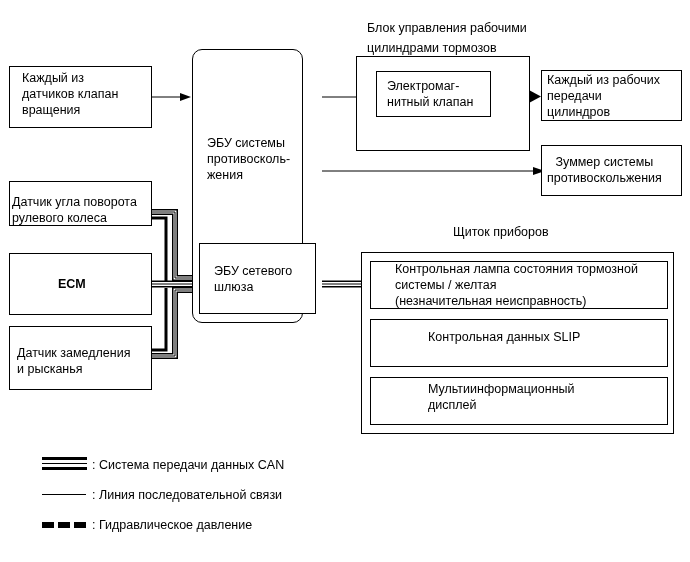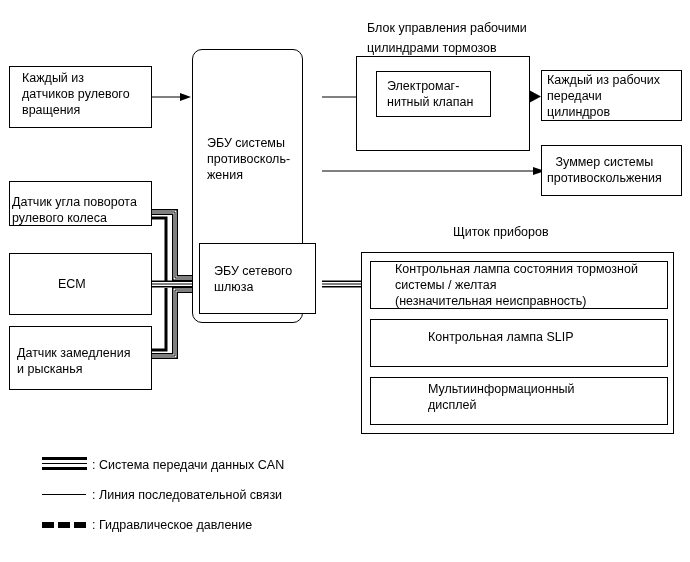--- a/index.html
+++ b/index.html
@@ -59,29 +59,29 @@
     <line x1="322" y1="284" x2="362" y2="284" stroke="#000" stroke-width="1"></line>
   </g>
 </svg>
 
 <div class="label" style="left:367px;top:18px;">Блок управления рабочими
 цилиндрами тормозов</div>
 <div class="label" style="left:453px;top:222px;">Щиток приборов</div>
 
 <div class="box" style="left:9px;top:66px;width:143px;height:62px;">
   <div class="txt" style="left:12px;top:3px;">Каждый из
-датчиков рулевого
+датчиков клапан
 вращения</div>
 </div>
 <div class="box" style="left:9px;top:181px;width:143px;height:45px;">
   <div class="txt" style="left:2px;top:12px;">Датчик угла поворота
 рулевого колеса</div>
 </div>
 <div class="box" style="left:9px;top:253px;width:143px;height:62px;">
-  <div class="txt" style="left:48px;top:22px;">ECM</div>
+  <div class="txt" style="left:48px;top:22px;font-weight:bold;">ECM</div>
 </div>
 <div class="box" style="left:9px;top:326px;width:143px;height:64px;">
   <div class="txt" style="left:7px;top:18px;">Датчик замедления
 и рысканья</div>
 </div>
 
 <div class="box" style="left:192px;top:49px;width:111px;height:274px;border-radius:10px;">
   <div class="txt" style="left:14px;top:85px;">ЭБУ системы
 противосколь-
 жения</div>
@@ -108,21 +108,21 @@
 противоскольжения</div>
 </div>
 
 <div class="box" style="left:361px;top:252px;width:313px;height:182px;">
   <div class="box" style="left:8px;top:8px;width:298px;height:48px;">
     <div class="txt" style="left:24px;top:-1px;">Контрольная лампа состояния тормозной
 системы / желтая
 (незначительная неисправность)</div>
   </div>
   <div class="box" style="left:8px;top:66px;width:298px;height:48px;">
-    <div class="txt" style="left:57px;top:9px;">Контрольная лампа SLIP</div>
+    <div class="txt" style="left:57px;top:9px;">Контрольная данных SLIP</div>
   </div>
   <div class="box" style="left:8px;top:124px;width:298px;height:48px;">
     <div class="txt" style="left:57px;top:3px;">Мультиинформационный
 дисплей</div>
   </div>
 </div>
 
 <div>
   <svg style="position:absolute;left:42px;top:455px;" width="48" height="82">
     <g>

